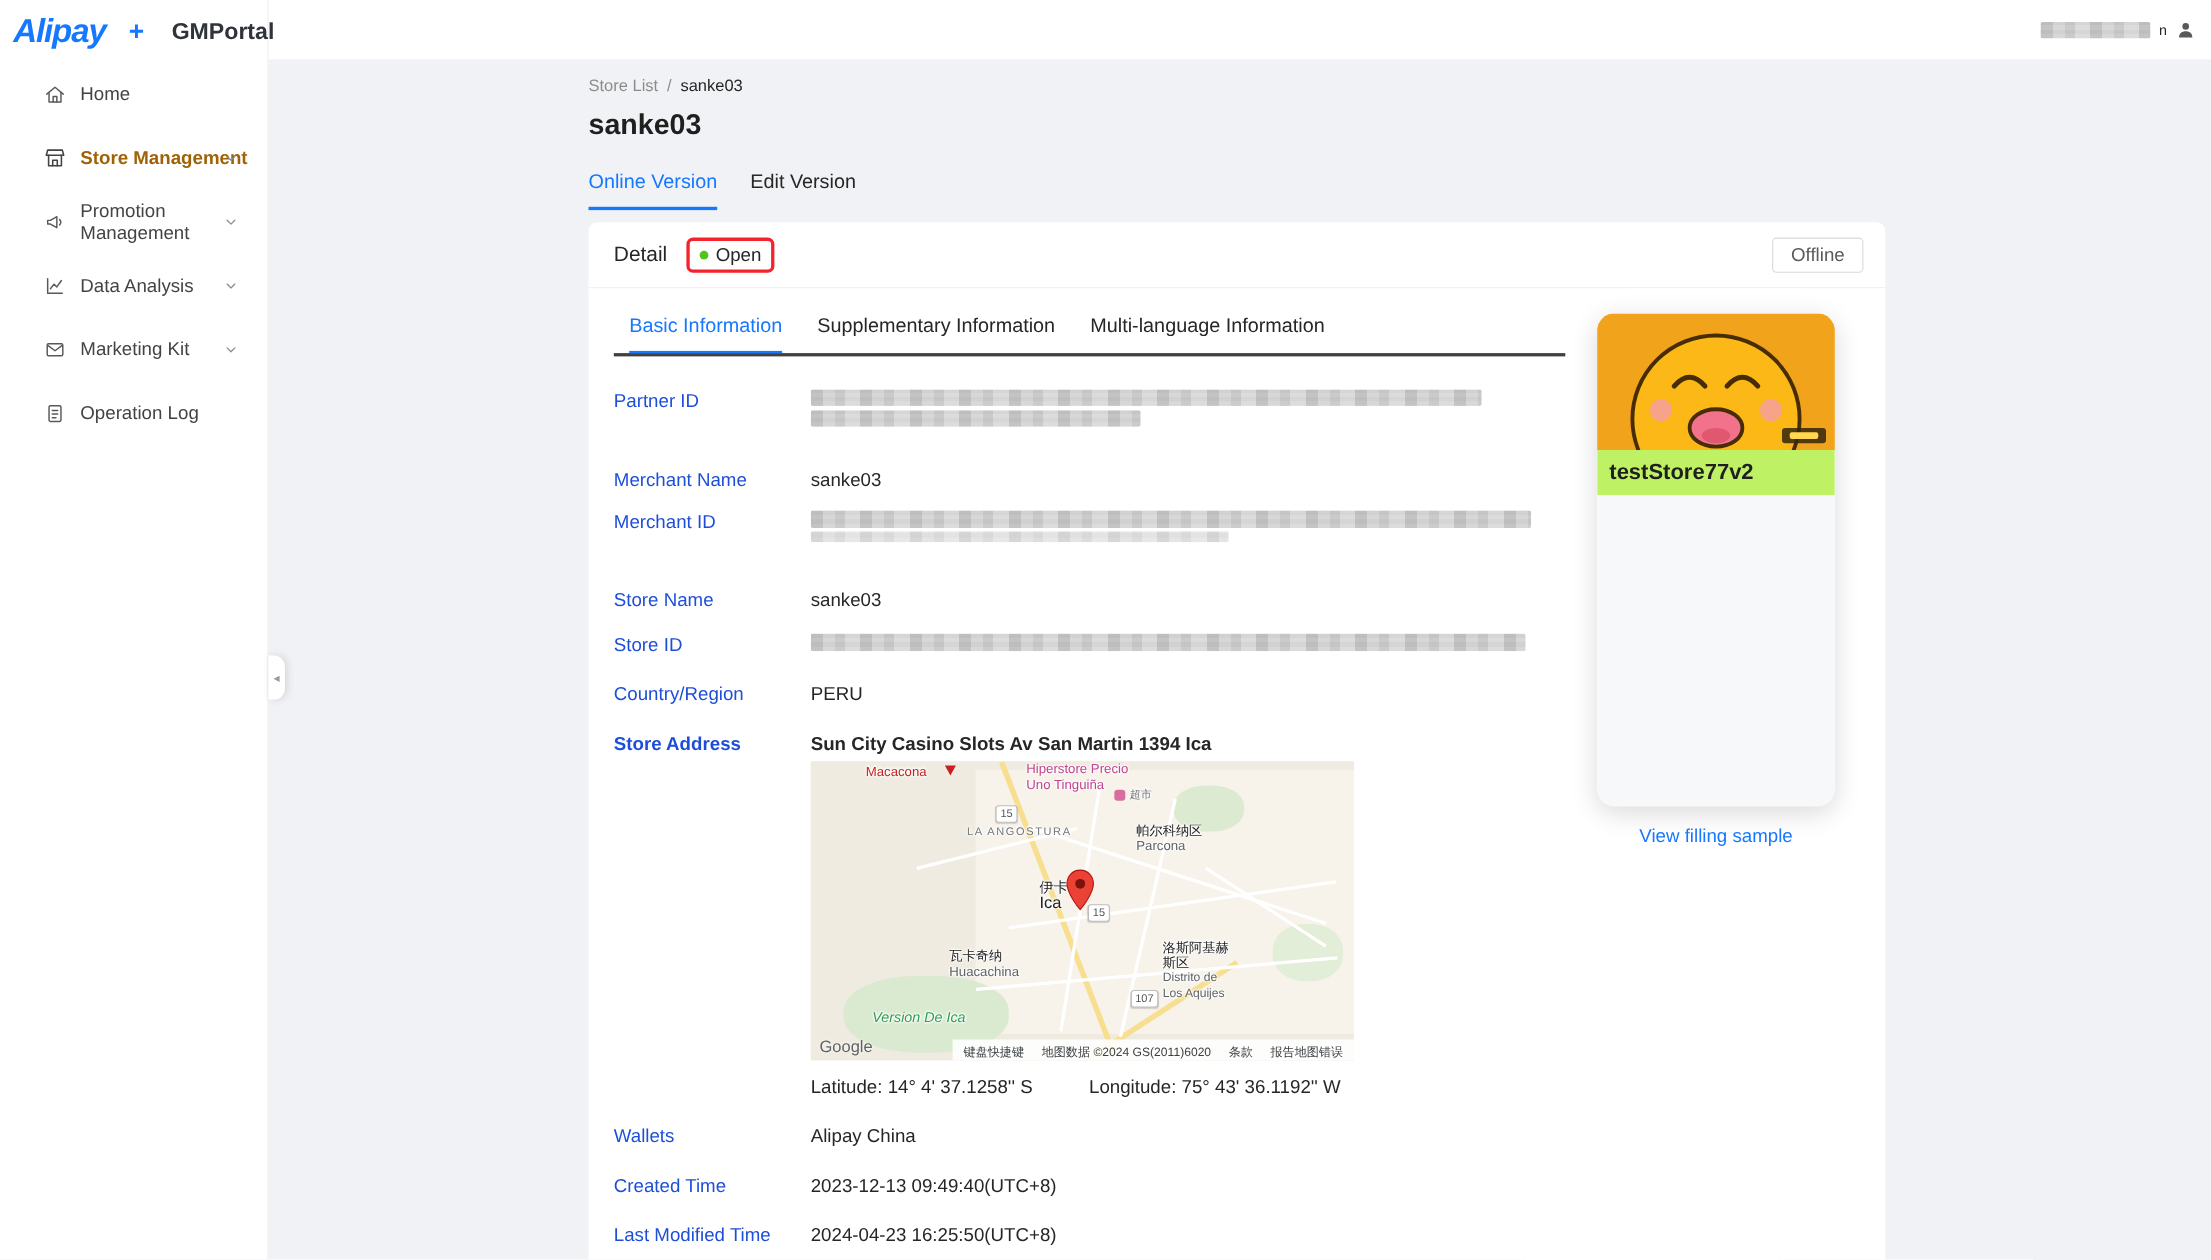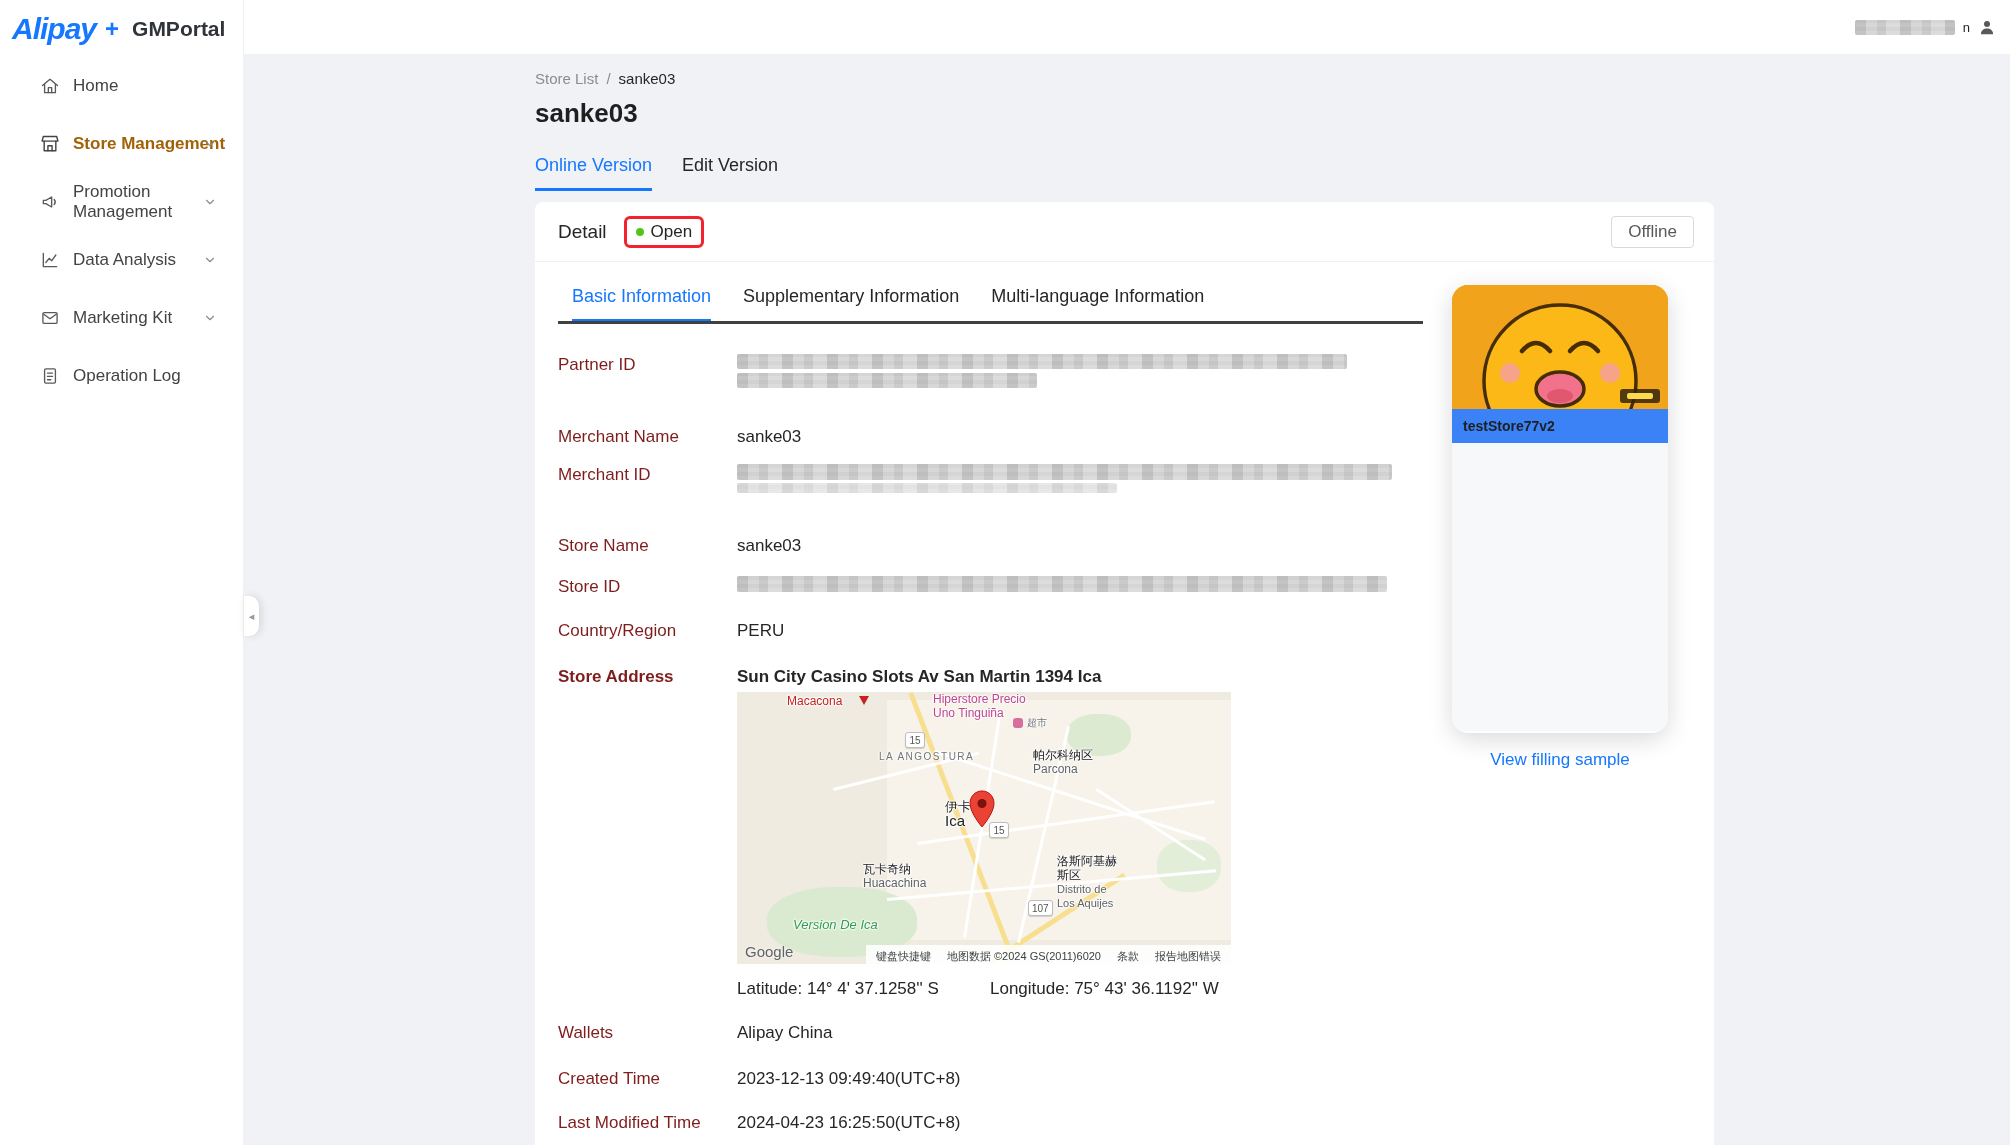--- a/index.html
+++ b/index.html
@@ -1,21 +1,21 @@
 <!DOCTYPE html>
 <html><head>
 <meta charset="utf-8">
 <style>
   * { margin:0; padding:0; box-sizing:border-box; }
   html,body { width:2010px; height:1145px; overflow:hidden; }
   body { font-family:"Liberation Sans", sans-serif; background:#f0f2f5; color:#262626; position:relative; }
 
   
   .sidebar { position:absolute; left:0; top:0; width:244px; height:1145px; background:#fff; border-right:1px solid #f0f0f0; z-index:20; }
-  .logo-row { position:absolute; left:12px; top:12px; display:flex; align-items:center; gap:13px; white-space:nowrap; }
+  .logo-row { position:absolute; left:12px; top:12px; display:flex; align-items:center; gap:25px; white-space:nowrap; }
   .logo-alipay { font-size:30px; font-weight:900; font-style:italic; color:#1677ff; letter-spacing:-1px; }
   .logo-plus { font-size:24px; font-weight:900; color:#1677ff; margin-left:-4px; }
   .logo-product { font-size:21px; font-weight:600; color:#30343a; }
   .nav { position:absolute; top:57px; left:0; right:0;padding-left:20px; }
   .nav-item { position:relative; height:58px; display:flex; align-items:center; gap:13px; padding-left:20px; font-size:17px; color:#434343; cursor:pointer; }
   .nav-item.active { font-weight:700; color:#a16207; }
   .nav-item svg.mi { flex:0 0 auto; }
   .nav-chevron { position:absolute; right:26px; top:50%; transform:translateY(-50%); }
   .collapse-handle { position:absolute; left:244px; top:596px; width:15px; height:40px; background:#fff; border-radius:0 10px 10px 0; box-shadow:2px 0 8px rgba(0,0,0,.12); display:flex; align-items:center; justify-content:center; color:#999; font-size:11px; cursor:pointer; z-index:25; }
 
@@ -48,21 +48,21 @@
   .status-annotation { margin-left:17px; display:inline-flex; align-items:center; gap:7px; border:3px solid #f5222d; border-radius:6px; padding:3px 9px; }
   .status-dot { width:8px; height:8px; border-radius:50%; background:#52c41a; }
   .status-text { font-size:17px; color:#262626; }
   .offline-btn { margin-left:auto; height:32px; padding:0 16px; background:#fff; border:1px solid #d9d9d9; border-radius:4px; font-size:17px; color:#595959; cursor:pointer; font-family:"Liberation Sans",sans-serif; }
 
   .info-tabs { position:absolute; left:23px; top:84px; width:865px; border-bottom:3px solid #404040; display:flex; gap:32px; padding-left:14px; }
   .itab { font-size:18px; line-height:20px; padding-bottom:13px; color:#262626; cursor:pointer; }
   .itab.active { color:#1677ff; border-bottom:2.5px solid #1677ff; font-weight:500; }
 
   .frow { position:absolute; left:23px; display:flex; align-items:flex-start; }
-  .flabel { width:179px; font-size:17px; color:#7f1d1d; line-height:21px; flex:0 0 auto; }
+  .flabel { width:179px; font-size:17px; color:#1d4ed8; line-height:21px; flex:0 0 auto; }
   .fvalue { font-size:17px; color:#262626; line-height:21px; }
   .r-partner { top:152px; } .r-mname { top:224px; } .r-mid { top:262px; }
   .r-sname { top:333px; } .r-sid { top:374px; } .r-country { top:418px; }
   .r-address { top:464px;font-weight:bold; } .r-latlong { top:776px; } .r-wallets { top:820px; }
   .r-created { top:866px; } .r-modified { top:910px; }
   .lat-span { display:inline-block; width:253px; }
 
   
   .map { position:absolute; left:202px; top:490px; width:494px; height:272px; background:#efebe0; overflow:hidden; cursor:grab; }
   .m-urban { position:absolute; left:150px; top:8px; width:344px; height:240px; background:#f7f3ea; }
@@ -85,21 +85,21 @@
   .shield { position:absolute; min-width:20px; height:16px; background:#fff; border:1px solid #bdbdbd; border-radius:3px; font-size:10px; color:#555; display:flex; align-items:center; justify-content:center; padding:0 3px; box-shadow:0 1px 1px rgba(0,0,0,.15); }
   .map-pin { position:absolute; left:232px; top:98px; }
   .google-logo { position:absolute; left:8px; bottom:4px; font-size:15px; font-weight:500; color:#5f6368; text-shadow:0 0 3px #fff; }
   .attrib { position:absolute; right:0; bottom:0; height:19px; background:rgba(255,255,255,.88); display:flex; align-items:flex-end; gap:16px; padding:0 10px; font-size:11px; color:#3c4043; white-space:nowrap; }
 
   
   .phone { position:absolute; left:917px; top:83px; width:216px; height:448px; background:#fff; border-radius:16px; box-shadow:0 6px 24px rgba(0,0,0,.15); overflow:hidden; }
   .phone-img { position:relative; height:124px; background:#f2a31c; overflow:hidden; }
   .img-badge { position:absolute; right:8px; bottom:6px; width:40px; height:14px; background:rgba(52,38,12,.85); border-radius:3px; display:flex; align-items:center; justify-content:center; }
   .img-badge span { display:block; width:26px; height:6px; background:#ffd84d; border-radius:2px; }
-  .phone-store { padding:9px 11px; font-size:14px; font-weight:700; color:#1f1f1f; background:#3b82f6; }
+  .phone-store { padding:9px 11px; font-size:20px; font-weight:700; color:#1f1f1f; background:#bef264; }
   .phone-body { height:288px; background:#f7f8fa; }
   .sample-link { position:absolute; left:917px; top:548px; width:216px; text-align:center; font-size:17px; color:#1677ff; cursor:pointer; }
 </style>
 </head>
 <body>
 
 <aside class="sidebar">
   <div class="logo-row">
     <span class="logo-alipay">Alipay</span>
       <span class="logo-plus">+</span>

